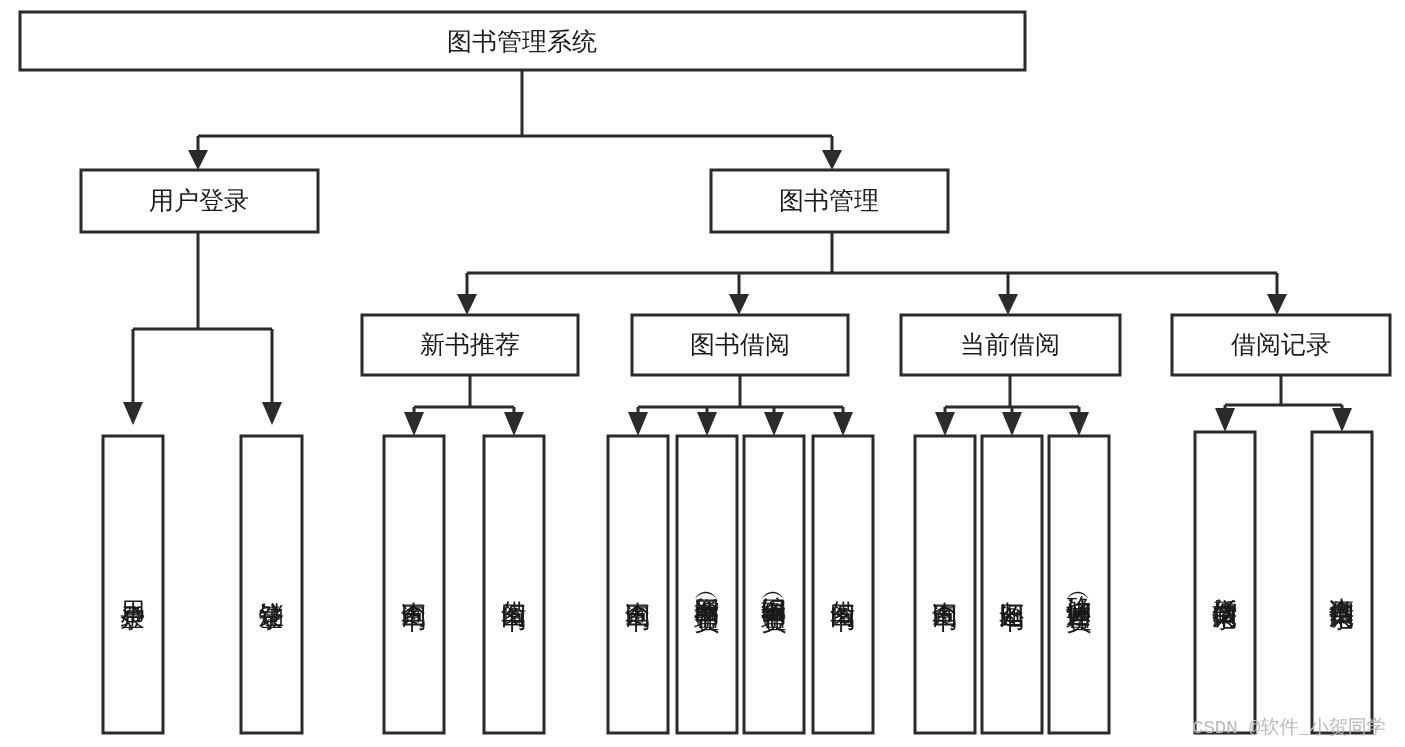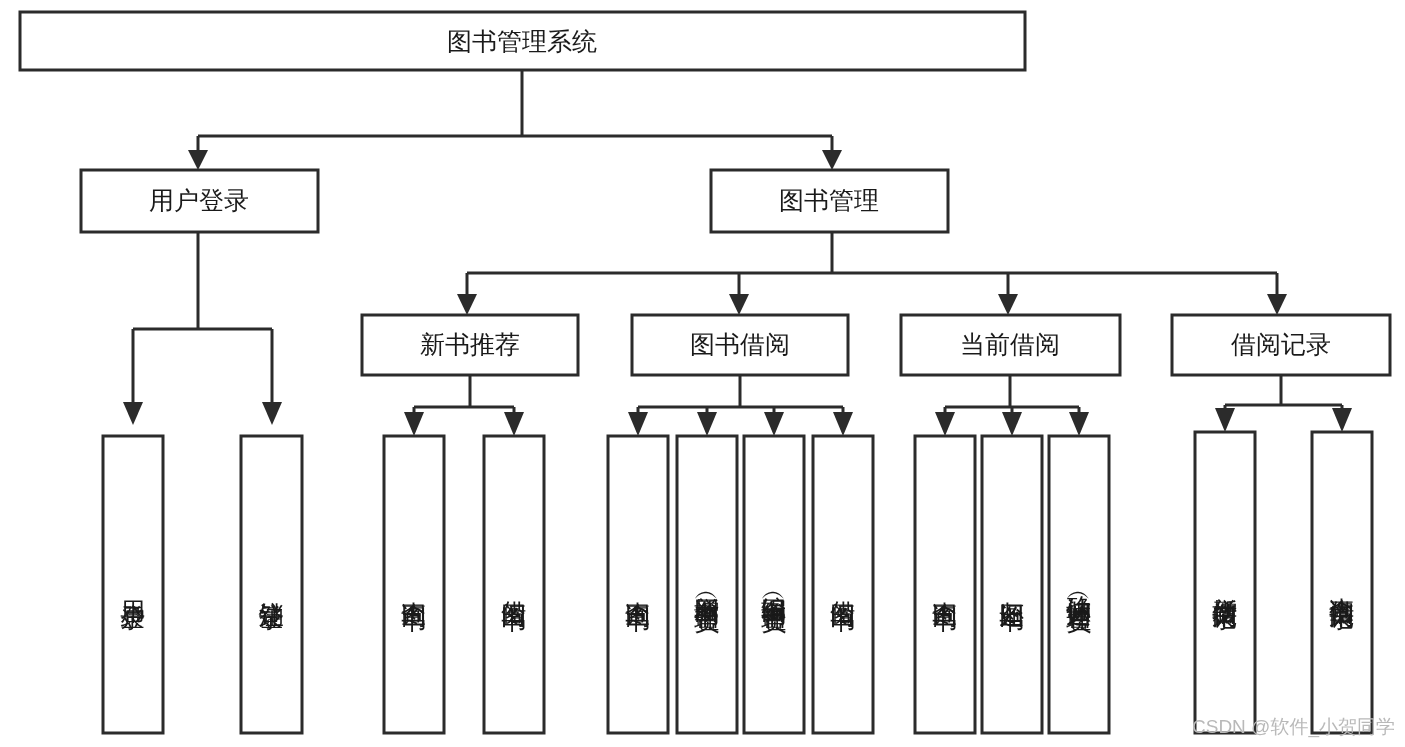--- a/index.html
+++ b/index.html
@@ -60,21 +60,21 @@
     align-items: center;
     justify-content: center;
     letter-spacing: 2px;
     white-space: nowrap;
     pointer-events: none;
   }
   .watermark {
     position: absolute;
     left: 1192px;
     top: 714px;
-    font-family: Liberation Sans, sans-serif;
+    font-family: Liberation Mono, monospace;
     font-size: 19px;
     color: #b9b9b9;
     white-space: nowrap;
     user-select: none;
   }
 </style>
 </head>
 <body>
 
 <div id="diagram-root">

